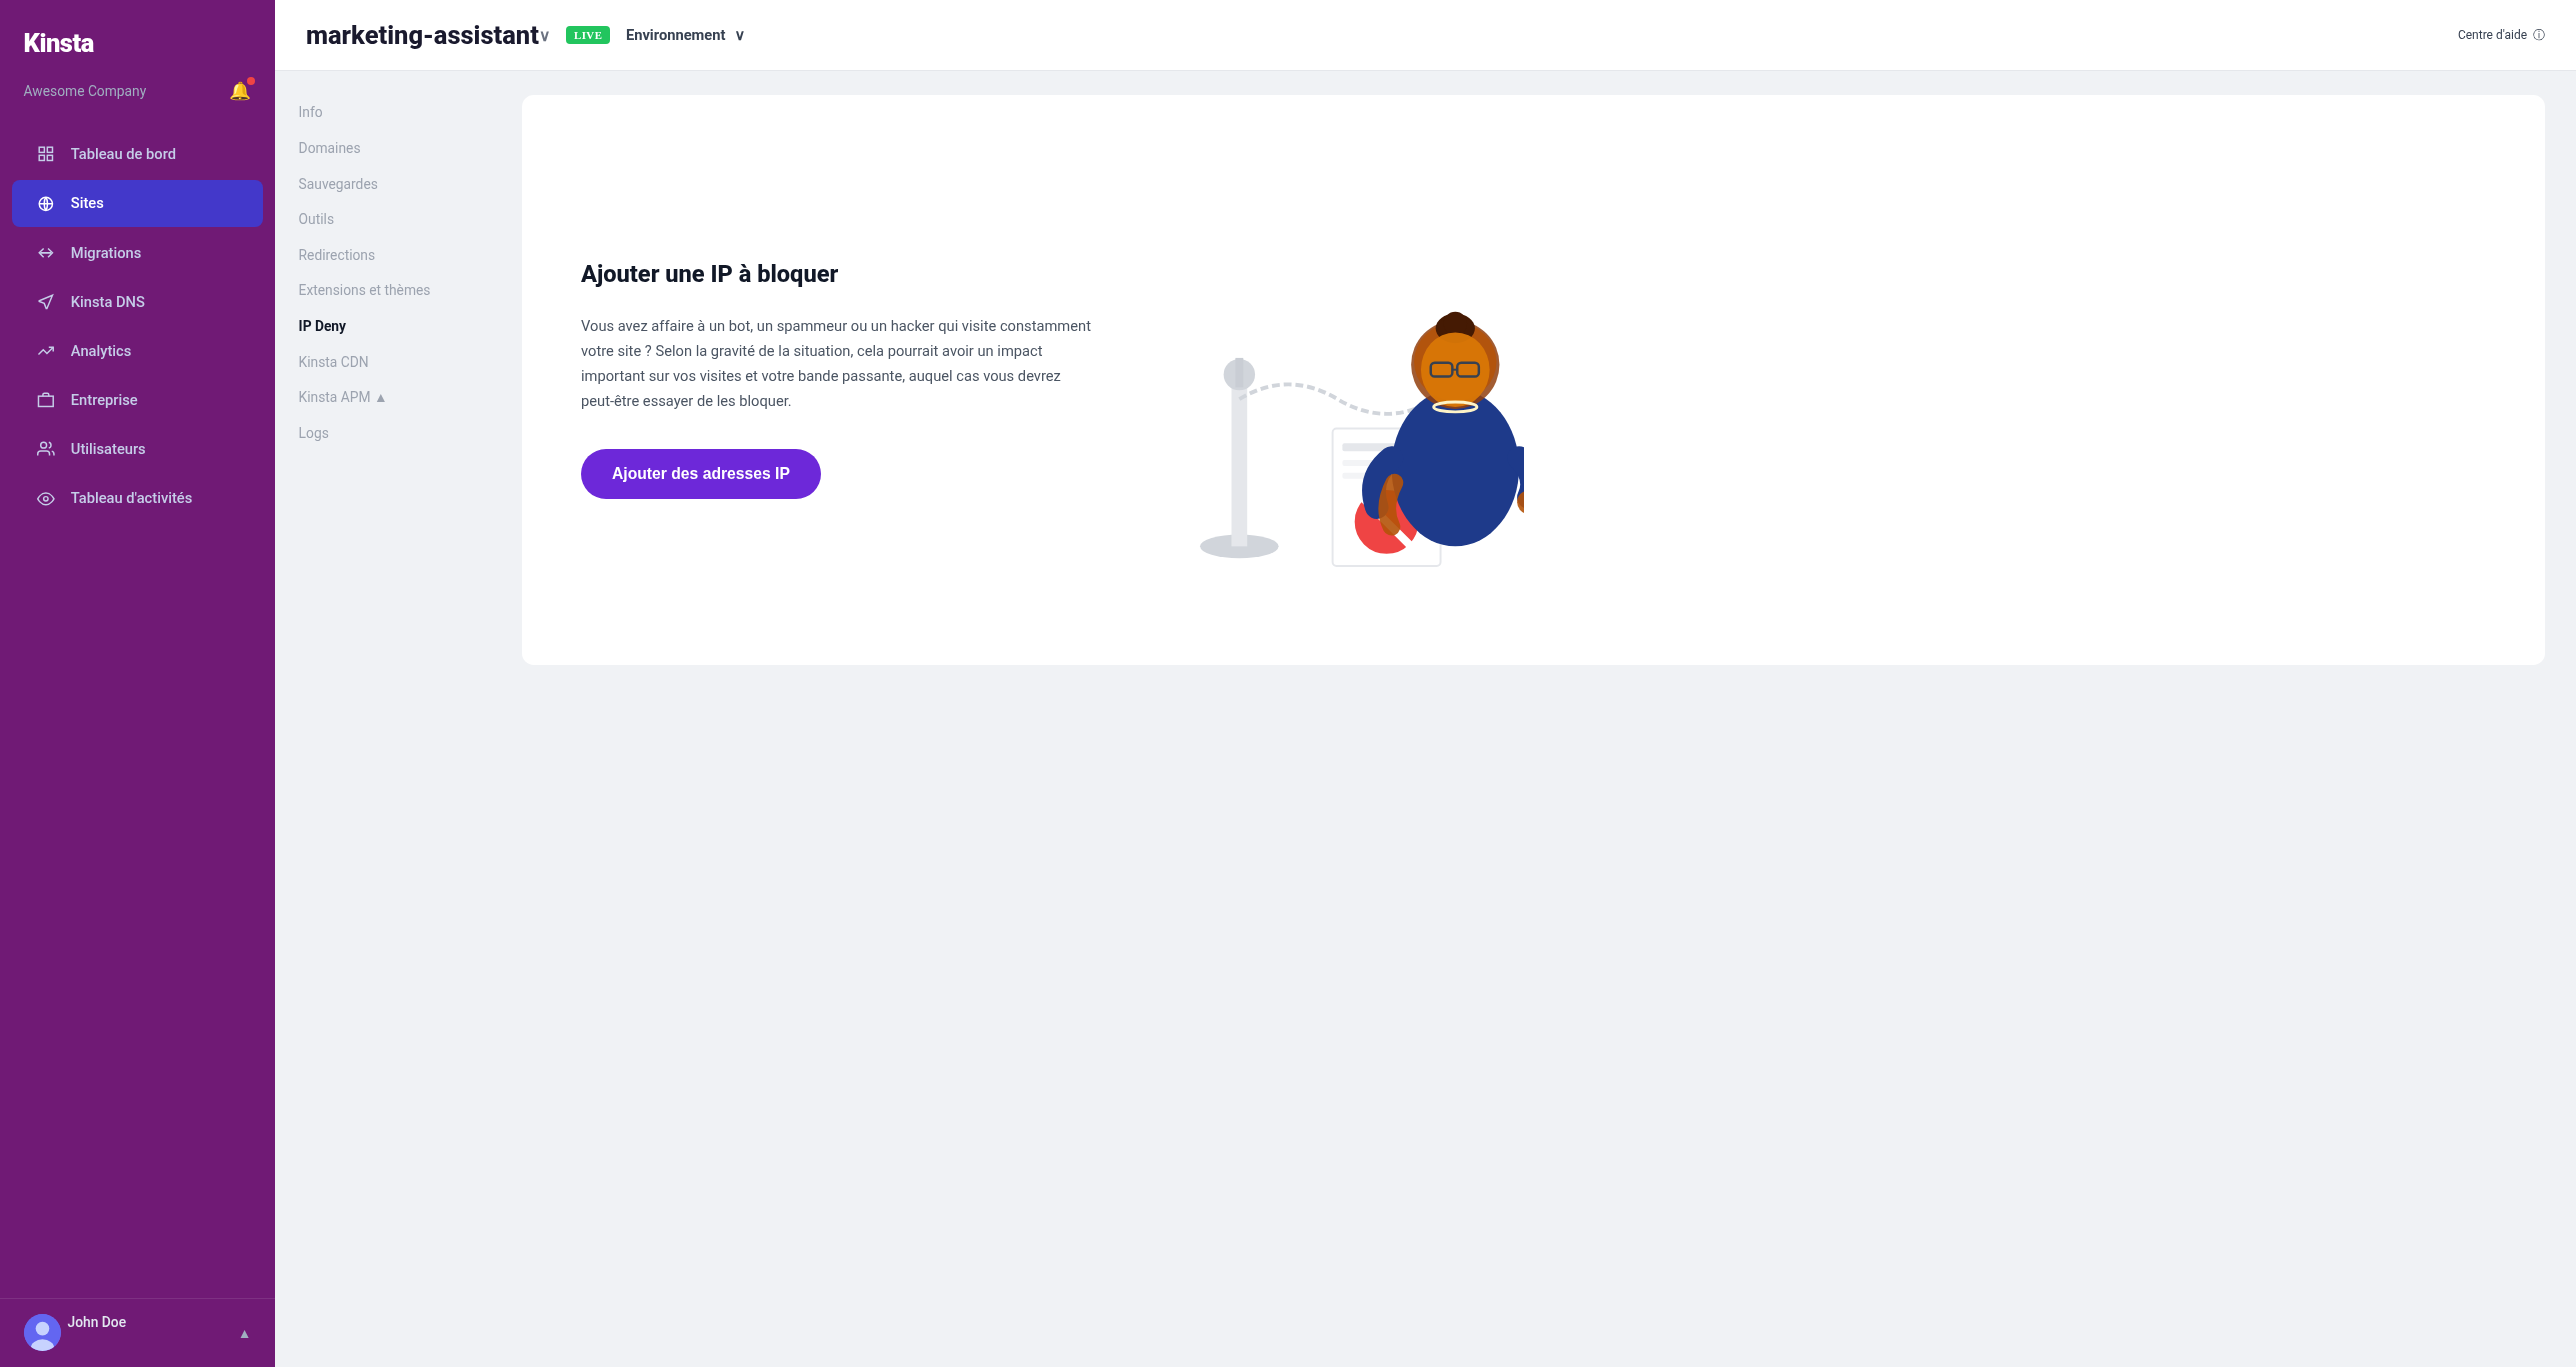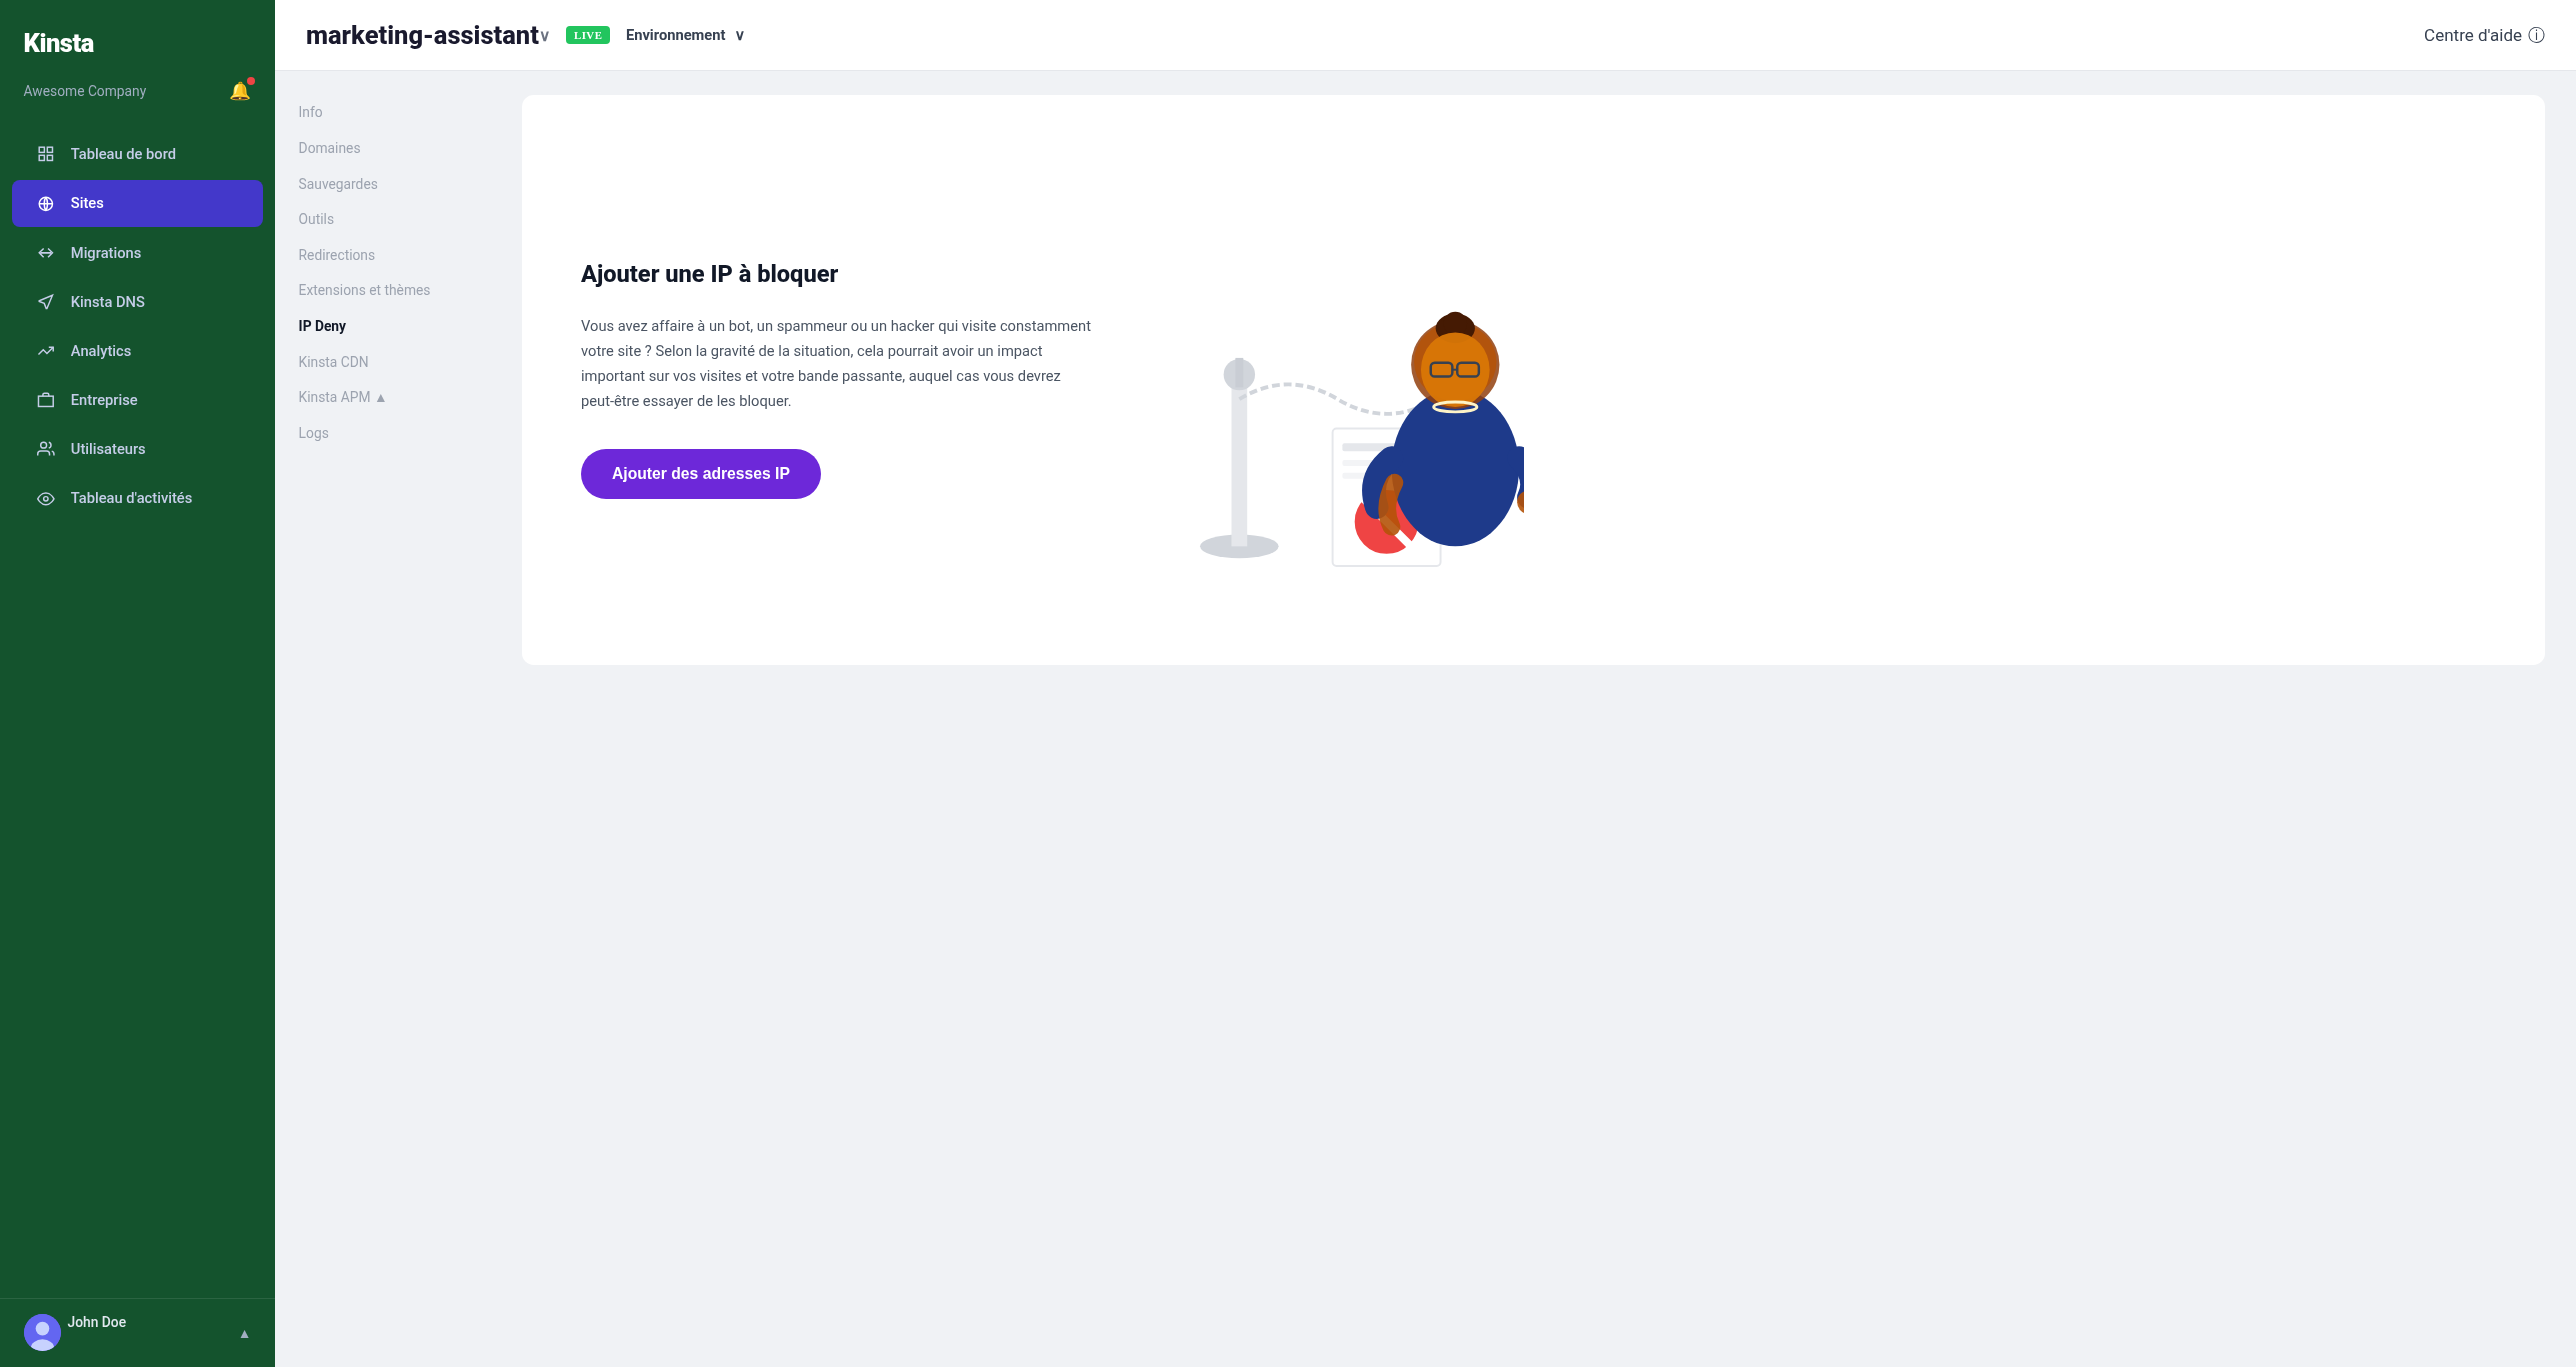--- a/index.html
+++ b/index.html
@@ -2,21 +2,21 @@
 <html><head>
   <meta charset="utf-8">
   <style>
     * { box-sizing: border-box; margin: 0; padding: 0; }
     body { font-family: -apple-system, BlinkMacSystemFont, 'Segoe UI', Roboto, sans-serif; background: #f0f2f5; display: flex; height: 100vh; overflow: hidden; }
 
     
     .sidebar {
       width: 275px;
       min-width: 275px;
-      background: #14532d;
+      background: #701a75;
       color: white;
       display: flex;
       flex-direction: column;
       height: 100vh;
     }
     .sidebar-logo {
       padding: 27.5px 23.6px 15.7px;
     }
     .kinsta-logo {
       font-size: 25.5px;
@@ -155,21 +155,21 @@
     .env-selector {
       display: flex;
       align-items: center;
       gap: 9px;
       font-size: 14.7px;
       color: #374151;
       cursor: pointer;
       font-weight: 700;
     }
     .header-right {
-      font-size: 17px;
+      font-size: 12px;
       color: #374151;
       display: flex;
       align-items: center;
       gap: 5.9px;
       cursor: pointer;
     }
 
     
     .content-area {
       display: flex;

